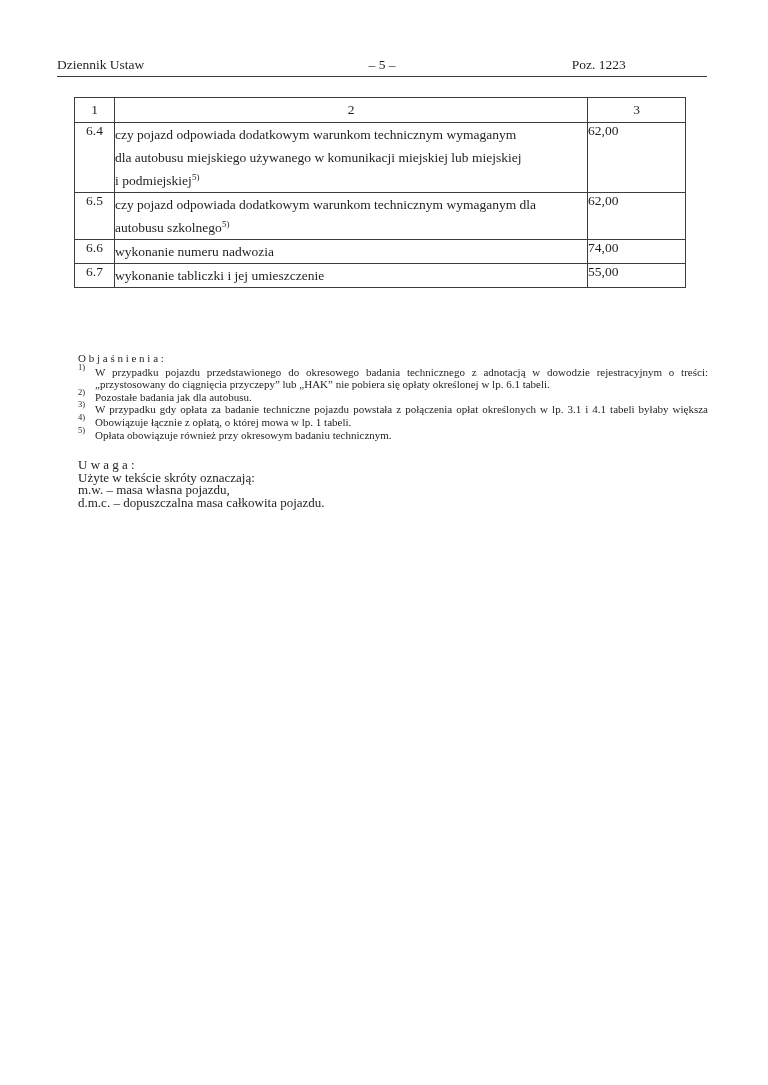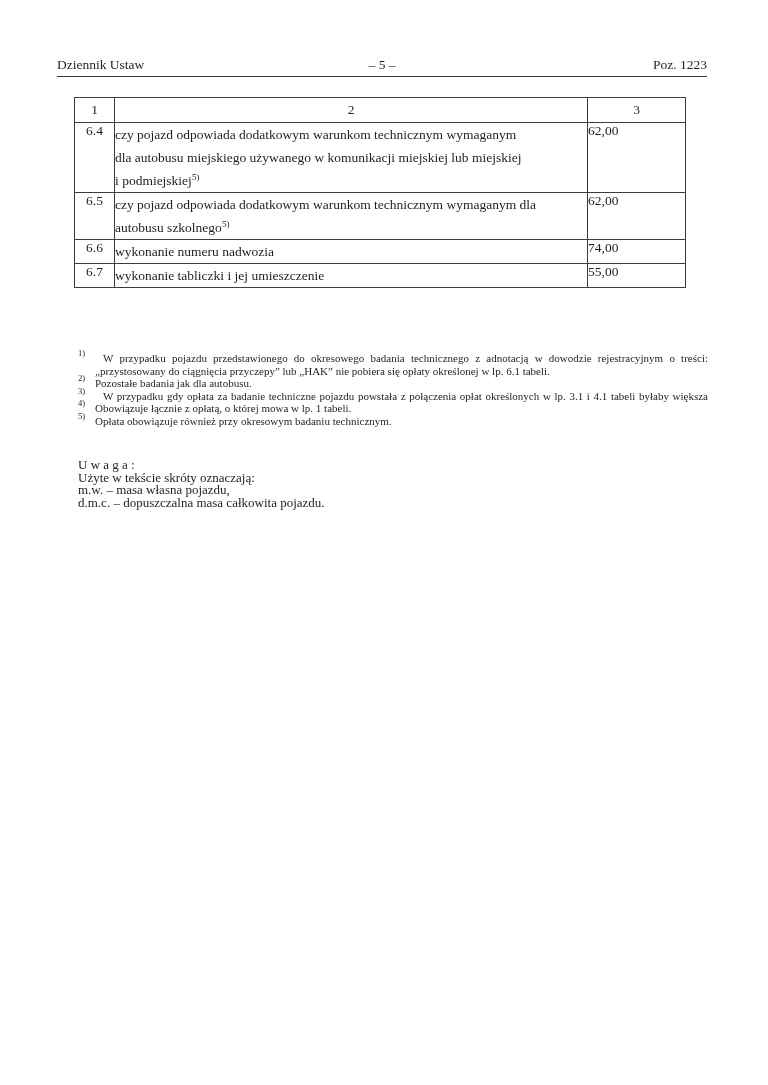--- a/index.html
+++ b/index.html
@@ -20,21 +20,21 @@
     top: 57px;
     width: 650px;
     font-size: 13.5px;
     line-height: 15px;
     padding-bottom: 4px;
     border-bottom: 1.6px solid #3a3a3a;
     display: flex;
   }
   .runhead .lft { flex: 1; text-align: left; }
   .runhead .ctr { flex: 1; text-align: center; }
-  .runhead .rgt { flex: 1; text-align: right; }
+  .runhead .rgt { flex: 1; text-align: center; }
 
   
   table.fees {
     position: absolute;
     left: 74px;
     top: 97px;
     border-collapse: collapse;
     table-layout: fixed;
     width: 610px;
     font-size: 13.5px;
@@ -71,21 +71,21 @@
   }
   .notes .heading { margin: 0 0 1px 0; }
   .fn { display: flex; }
   .fnmark {
     flex: 0 0 17px;
     font-size: 8.5px;
     padding-top: 1px;
   }
   .fnbody { flex: 1; }
   .fnbody .fl { }
-  .fnbody .fl.just { text-align: justify; text-align-last: justify; margin-left: 8px; }
+  .fnbody .fl.just { text-align: justify; text-align-last: justify; }
 
   
   .remarks {
     position: absolute;
     left: 78px;
     top: 459px;
     width: 630px;
     font-size: 13px;
     line-height: 12.6px;
   }
@@ -141,20 +141,21 @@
       <td class="c2">
         <div class="ln">wykonanie tabliczki i jej umieszczenie</div>
       </td>
       <td class="c3">55,00</td>
     </tr>
 
   </tbody>
     </table>
 
   <div class="notes">
+    <div class="heading">O b j a ś n i e n i a :</div>
 
     <div class="fn">
       <span class="fnmark">1)</span>
       <div class="fnbody">
         <div class="fl just">W przypadku pojazdu przedstawionego do okresowego badania technicznego z adnotacją w dowodzie rejestracyjnym o treści:</div>
         <div class="fl">„przystosowany do ciągnięcia przyczepy” lub „HAK” nie pobiera się opłaty określonej w lp. 6.1 tabeli.</div>
       </div>
     </div>
 
     <div class="fn">

